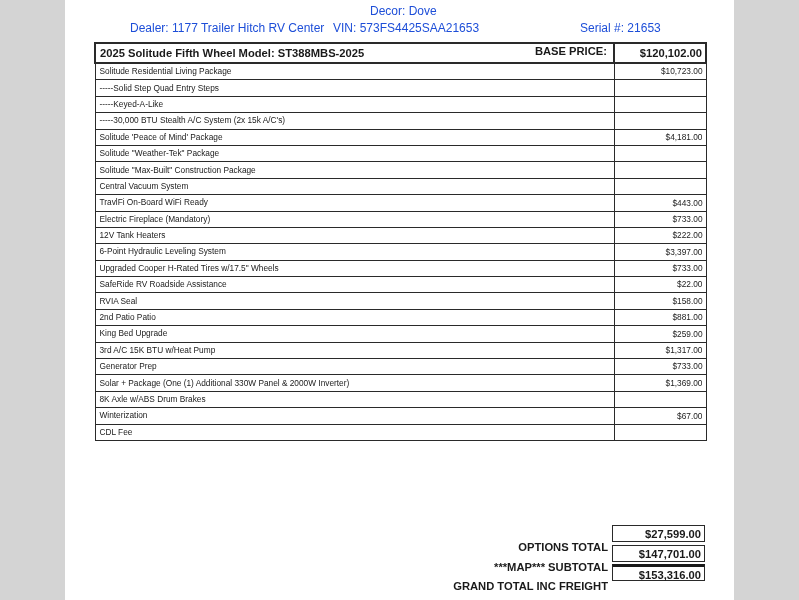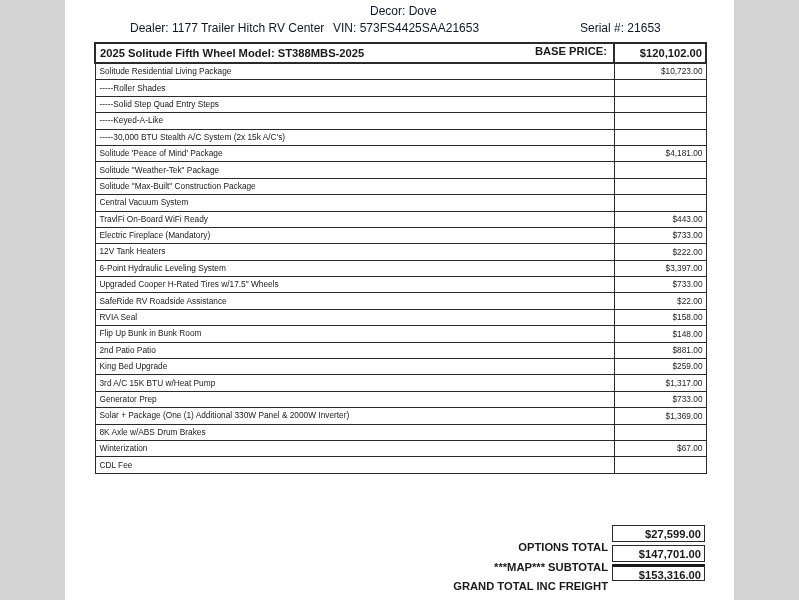--- a/index.html
+++ b/index.html
@@ -7,21 +7,21 @@
     width: 799px; height: 600px; overflow: hidden;
     background: #d4d4d4;
     font-family: "Liberation Sans", sans-serif;
     color: #1a1a1a;
     position: relative;
   }
   .paper {
     position: absolute; left: 65px; top: 0; width: 669px; height: 600px;
     background: #ffffff;
   }
-  .hdr { position: absolute; font-size: 12px; color: #0f172a; white-space: nowrap; }
+  .hdr { position: absolute; font-size: 12px; color: #1d4ed8; white-space: nowrap; }
   .table {
     position: absolute; left: 94px; top: 42px; width: 611px;
     border-collapse: collapse; table-layout: fixed;
   }
   .table td {
     border: 1.5px solid #2a2a2a; padding: 0 4px; height: 15.4px;
     font-size: 8.3px; line-height: 15px; white-space: nowrap; overflow: hidden;
   }
   .table td.price { text-align: right; font-size: 8.3px; padding-right: 3px; vertical-align: bottom; }
   .table tr.head td { height: 18px; font-weight: bold; font-size: 11.2px; border-width: 2px; margin-left: 44px; }
@@ -56,24 +56,20 @@
     <tr class="head">
       <td class="desc">
         <span>2025 Solitude Fifth Wheel Model: ST388MBS-2025</span>
         <span class="base-label">BASE PRICE:</span>
       </td>
       <td class="price" style="vertical-align:middle;">$120,102.00</td>
     </tr>
   <tr>
         <td>Solitude Residential Living Package</td>
         <td class="price">$10,723.00</td>
-      </tr>
-      <tr>
-        <td>-----Roller Shades</td>
-        <td class="price"></td>
       </tr>
       <tr>
         <td>-----Solid Step Quad Entry Steps</td>
         <td class="price"></td>
       </tr>
       <tr>
         <td>-----Keyed-A-Like</td>
         <td class="price"></td>
       </tr>
       <tr>
@@ -118,24 +114,20 @@
       </tr>
       <tr>
         <td>SafeRide RV Roadside Assistance</td>
         <td class="price">$22.00</td>
       </tr>
       <tr>
         <td>RVIA Seal</td>
         <td class="price">$158.00</td>
       </tr>
       <tr>
-        <td>Flip Up Bunk in Bunk Room</td>
-        <td class="price">$148.00</td>
-      </tr>
-      <tr>
         <td>2nd Patio Patio</td>
         <td class="price">$881.00</td>
       </tr>
       <tr>
         <td>King Bed Upgrade</td>
         <td class="price">$259.00</td>
       </tr>
       <tr>
         <td>3rd A/C 15K BTU w/Heat Pump</td>
         <td class="price">$1,317.00</td>

